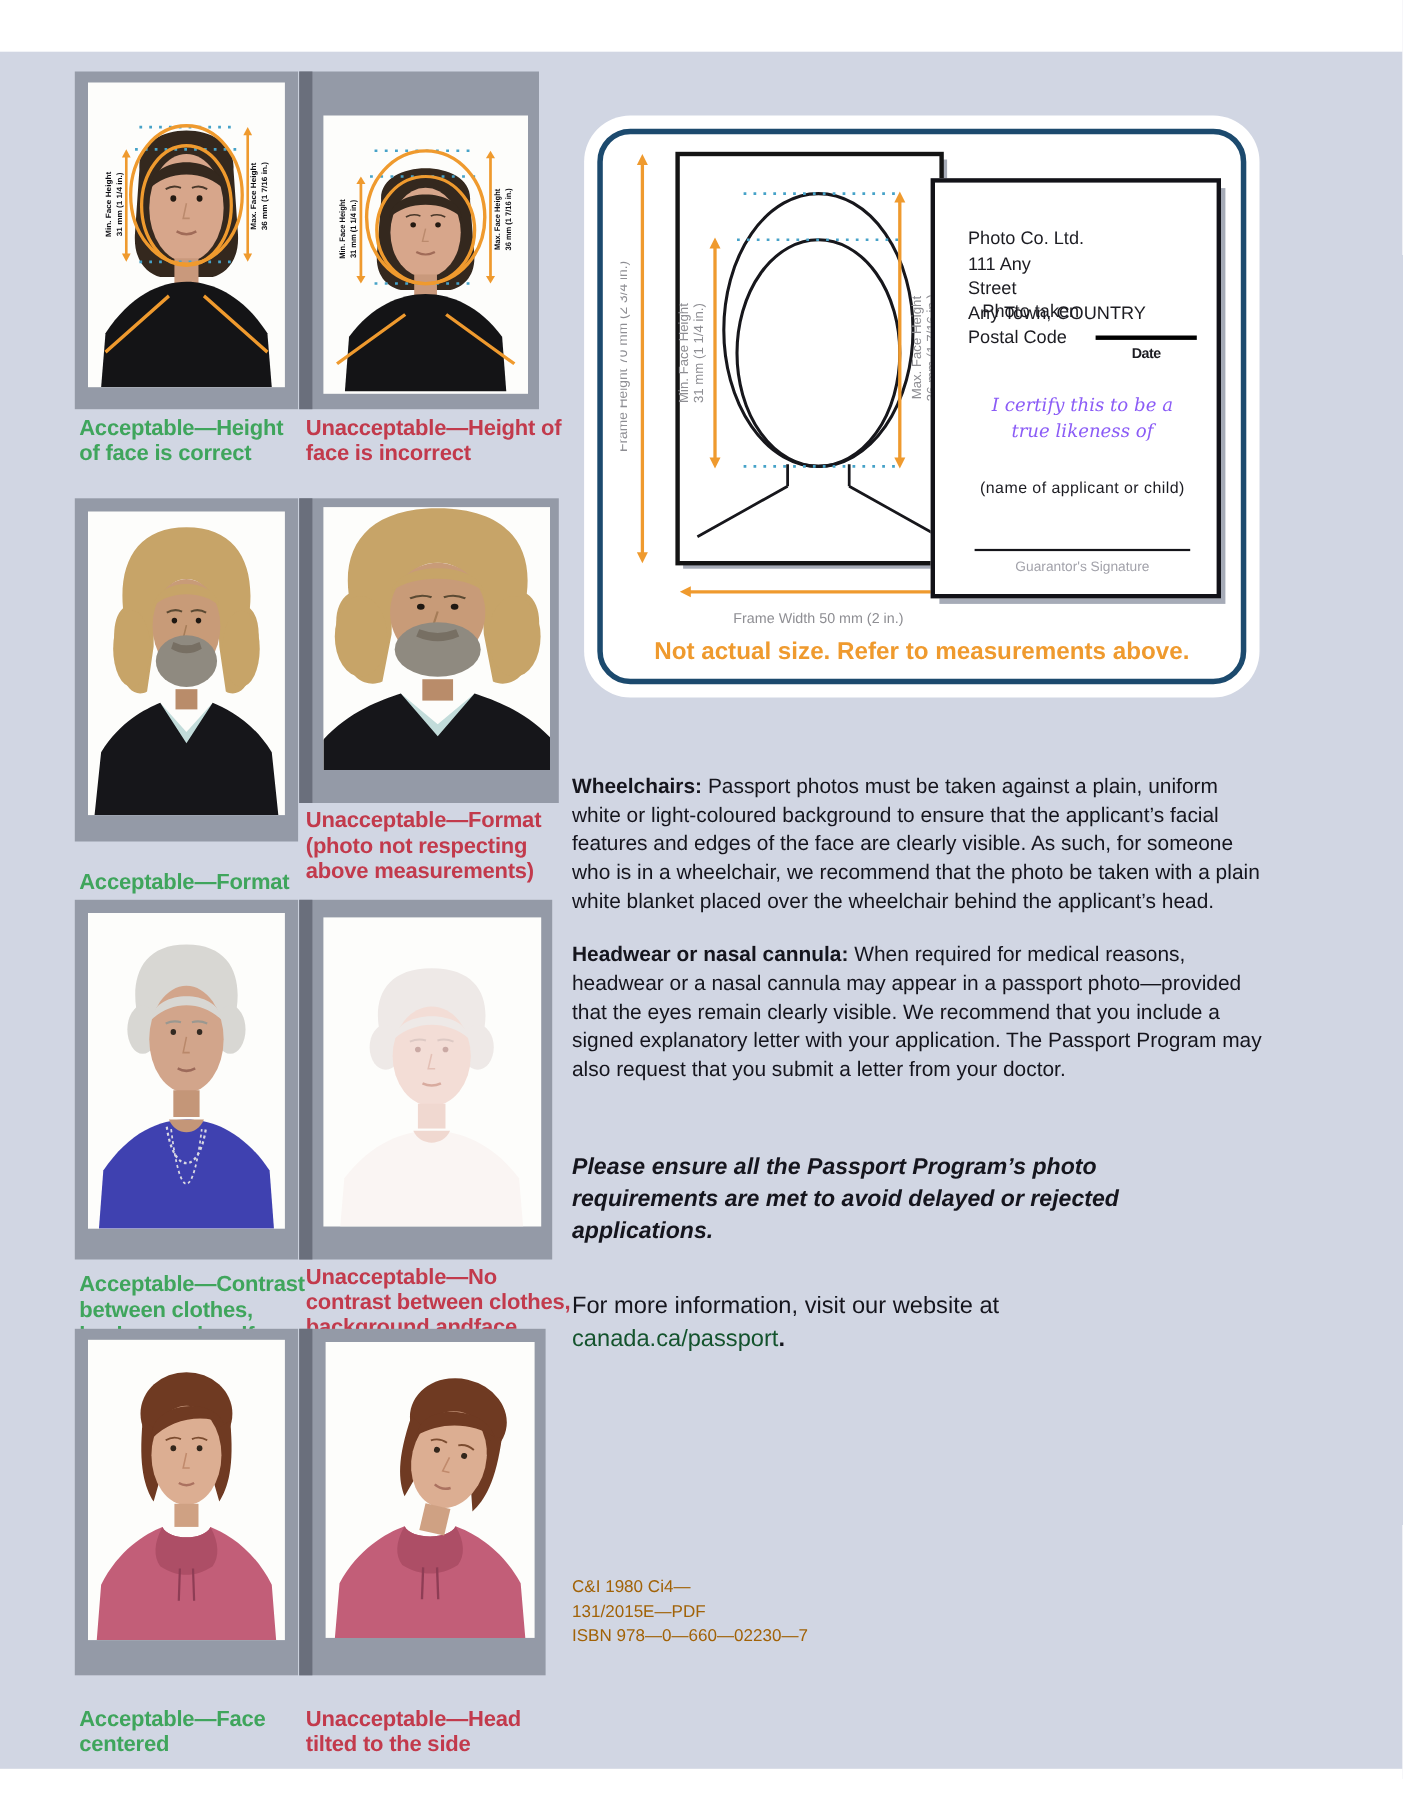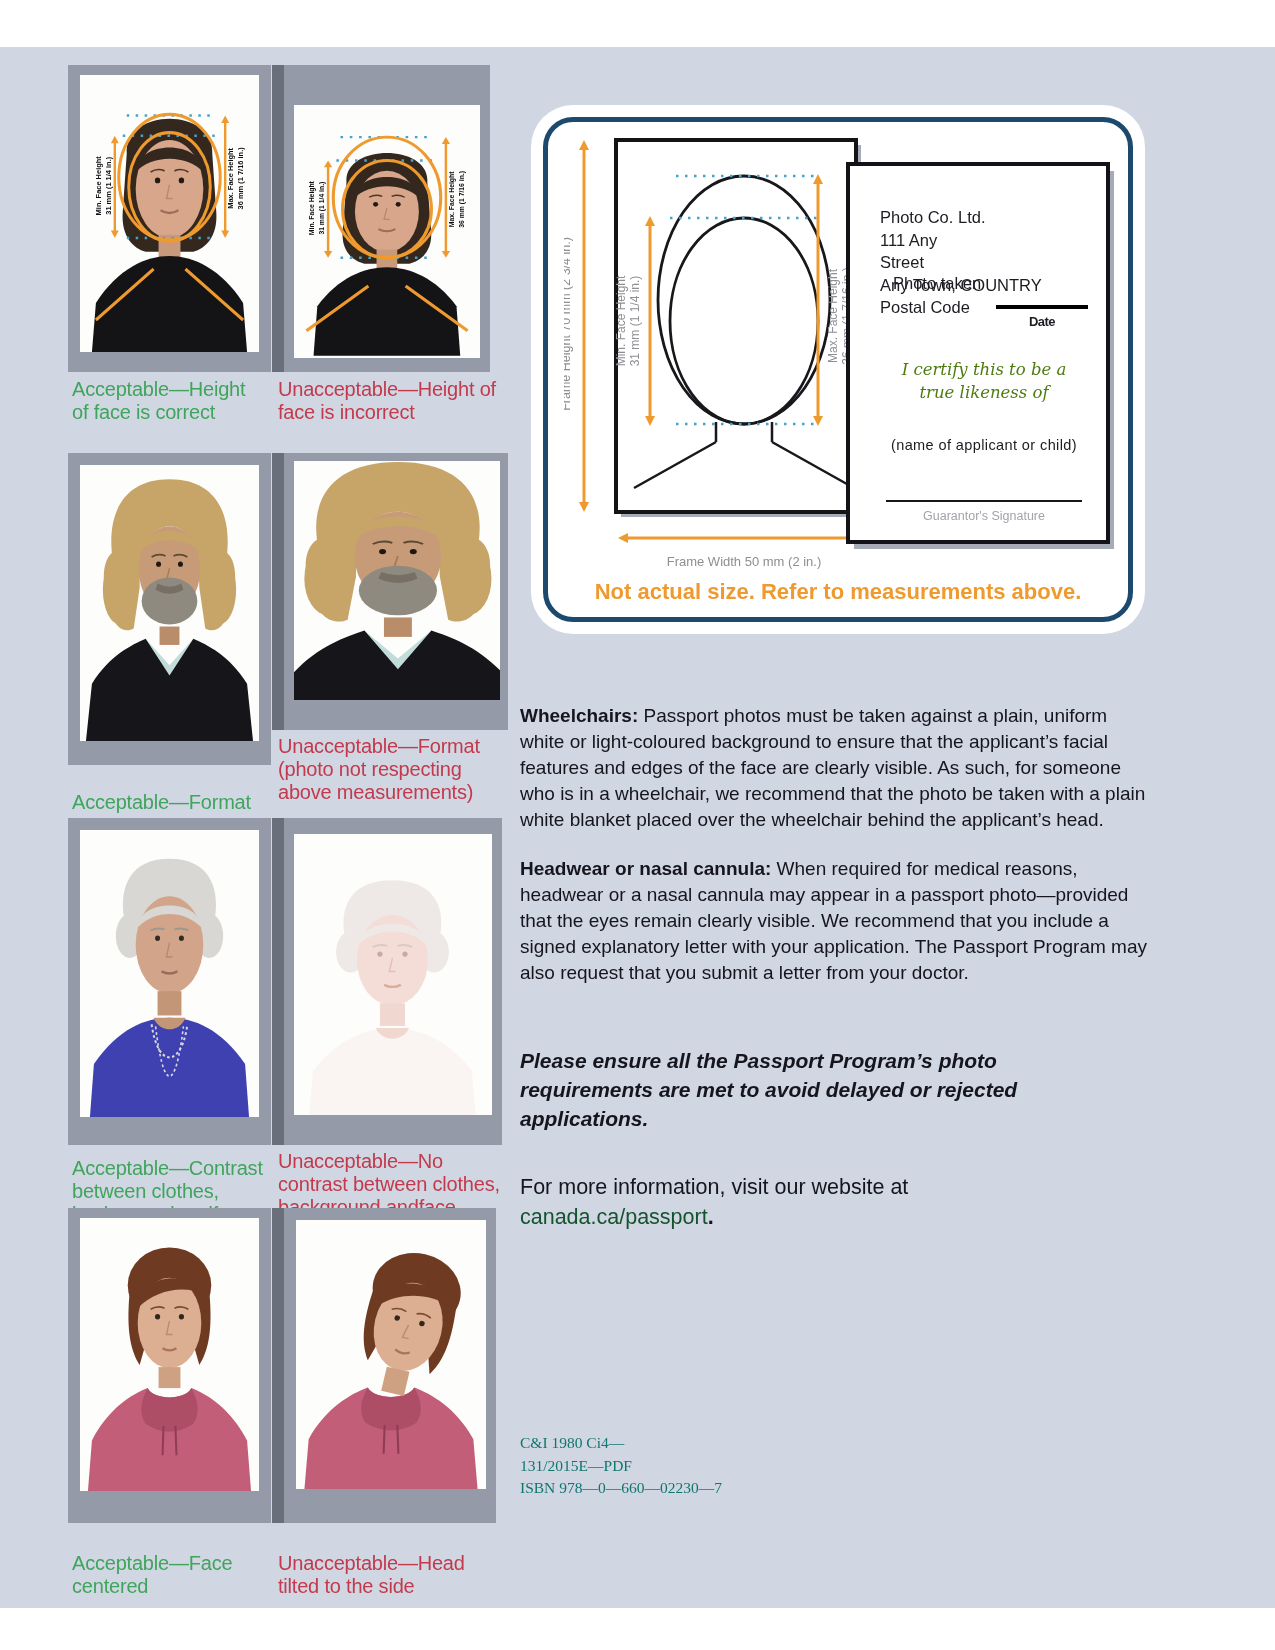--- a/index.html
+++ b/index.html
@@ -8,58 +8,58 @@
           font-family:"Liberation Sans", sans-serif; }
   .band { position:absolute; left:0; top:47px; width:1275px; height:1561px; background:#d1d6e3; }
 
   
   .pair { position:absolute; width:460px; }
   .frame { position:absolute; background:#949aa7; }
   .frame.right { border-left:12px solid #6a6f7c; }
   .photo { width:100%; height:100%; background:#fdfdfb; overflow:hidden; }
   .photo svg { display:block; width:100%; height:100%; }
 
-  .lab { position:absolute; font-weight:400; font-size:20px; line-height:23px; letter-spacing:-0.2px; }
+  .lab { position:absolute; font-weight:700; font-size:20px; line-height:23px; letter-spacing:-0.2px; }
   .lab.ok  { color:#3fa55c; }
   .lab.bad { color:#c23a4c; }
 
   
   .diagram { position:absolute; left:543px; top:117px; width:590px; height:505px;
              background:#ffffff; border:5px solid #1c4a6e; border-radius:30px;
              box-shadow:0 0 0 12px #ffffff; }
   .measure-svg { position:absolute; left:16px; top:6px; width:310px; height:468px; }
   .stamp { position:absolute; left:298px; top:40px; width:264px; height:382px;
            background:#ffffff; border:4px solid #121218; box-shadow:6px 7px 0 -2px #a6abb7;
            padding:40px 18px 0 30px; font-size:16.5px; line-height:22.5px; color:#1c1c22; }
   .s-line { white-space:nowrap; }
   .overlap-wrap { position:relative; }
   .overlap-wrap .overlap { position:absolute; left:0; top:-2px;margin-left:13px; }
   .postal-row { display:flex; align-items:flex-start; }
   .date-box { margin-left:auto; width:92px; text-align:center; padding-top:9px; }
   .date-line { display:block; border-top:4px solid #000; }
   .date-label { font-size:13px; font-weight:700; letter-spacing:-0.5px; }
   .certify { margin-top:24px; text-align:center; font-family:"DejaVu Serif", serif;
-             font-style:italic; font-size:16.5px; line-height:23px; color:#4d7c0f; }
+             font-style:italic; font-size:16.5px; line-height:23px; color:#8b5cf6; }
   .name-hint { margin-top:30px; text-align:center; font-size:14.5px; letter-spacing:0.4px; }
   .sig { margin-top:44px; }
   .sig-line { width:196px; margin:0 auto; border-top:2.5px solid #15151a; }
   .sig-label { margin-top:3px; text-align:center; font-size:12.5px; color:#a3a3ab; }
   .not-actual { position:absolute; left:0; right:0; bottom:12px; text-align:center;
                 color:#ef9a2e; font-weight:700; font-size:22px; }
 
   
   .body-text { position:absolute; font-size:19px; line-height:26px; color:#15151d; }
   .body-text b { font-weight:700; }
   .ensure { position:absolute; font-weight:700; font-style:italic; font-size:21px;
             line-height:29px; color:#15151d; }
   .moreinfo { position:absolute; font-size:21.5px; line-height:30px; color:#15151d; }
   .link { color:#14532d; text-decoration:none; cursor:pointer; }
   .dot { color:#15151d; font-weight:700; }
-  .footer-ids { position:absolute; font-family:Liberation Serif, serif;
-                font-size:15.5px; line-height:22.5px; color:#0f766e; }
+  .footer-ids { position:absolute; font-family:Liberation Sans, sans-serif;
+                font-size:15.5px; line-height:22.5px; color:#a16207; }
 
   
   .dash { stroke:#46a2c8; stroke-width:2.4; stroke-dasharray:2.5 6.5; fill:none; }
   .orange { stroke:#ef9a2e; fill:none; }
   .ohead { fill:#ef9a2e; stroke:none; }
   .tinytxt { font-family:"Liberation Sans", sans-serif; font-size:7px; font-weight:700;
              fill:#0d0d12; text-anchor:middle; }
   .gtxt { font-family:"Liberation Sans", sans-serif; fill:#8e8e93; text-anchor:middle; }
 </style>
 </head>

